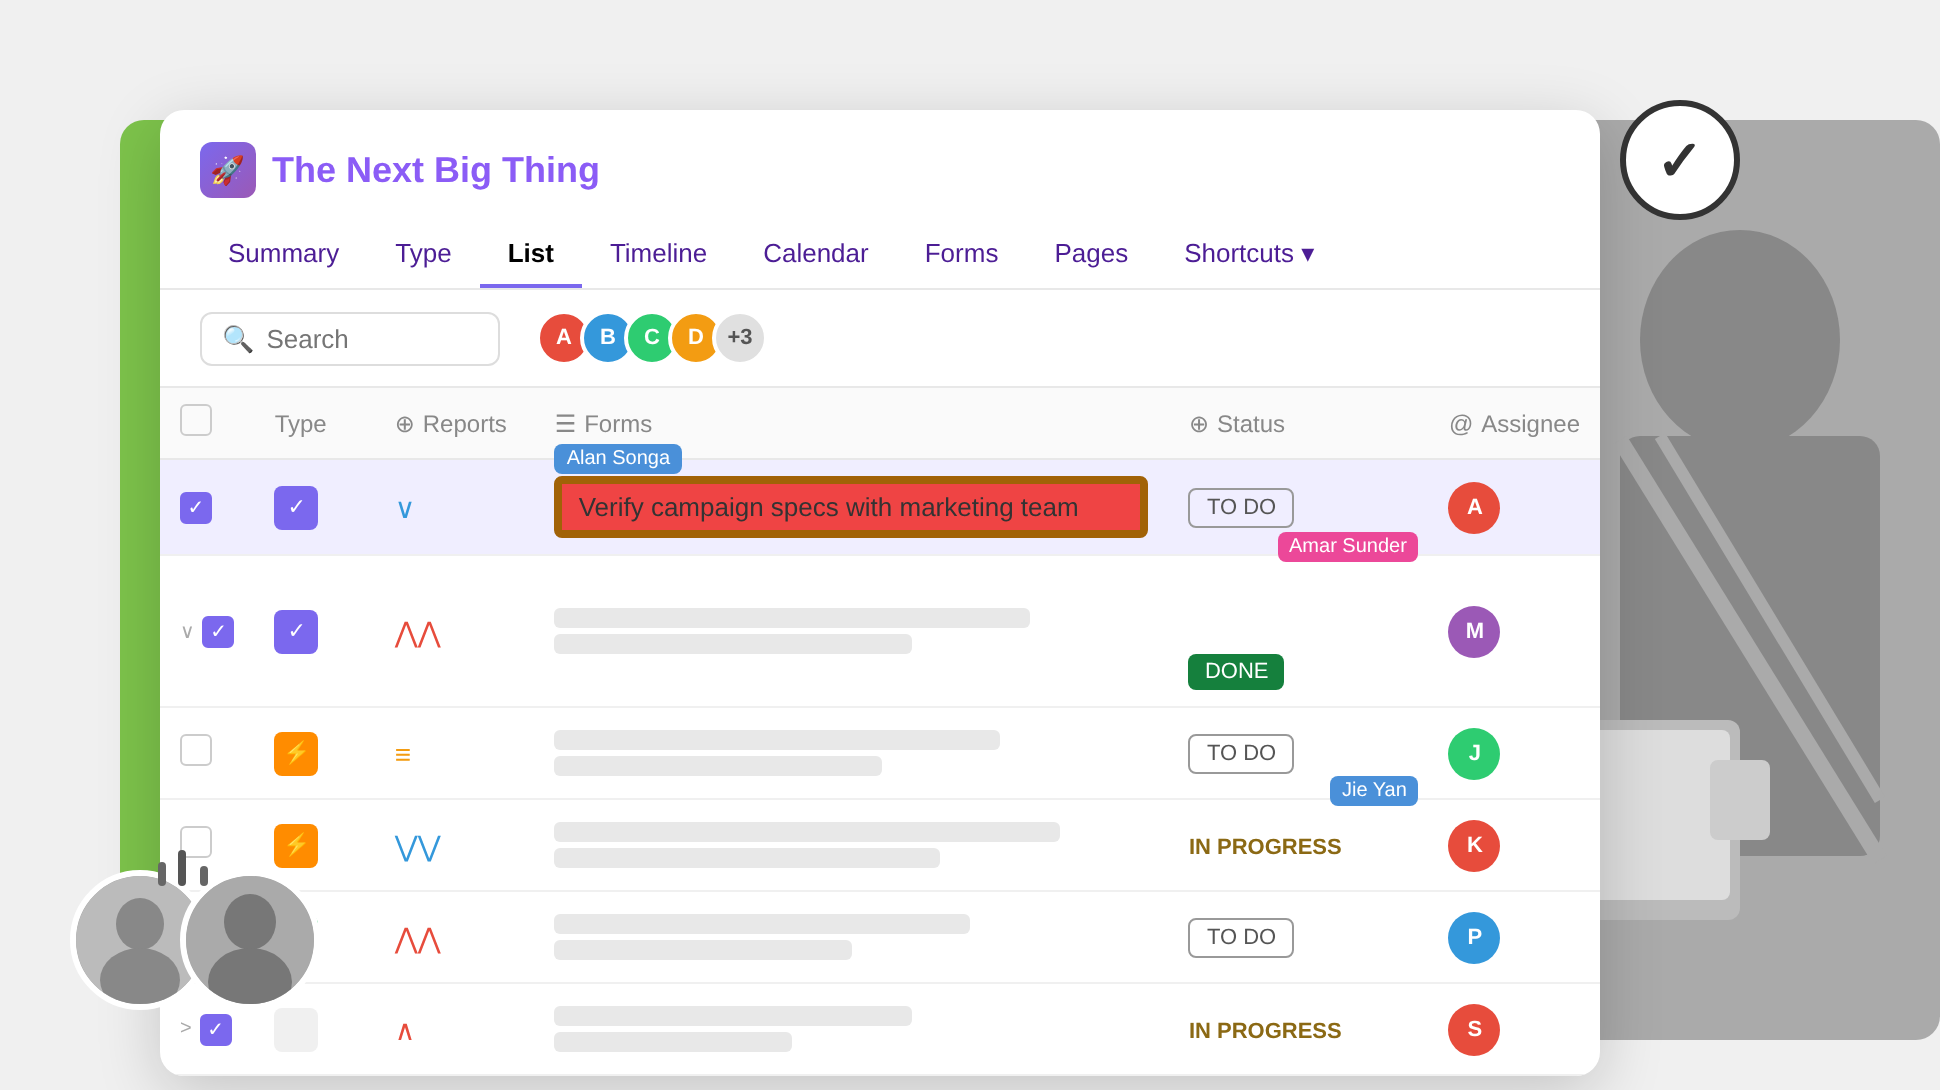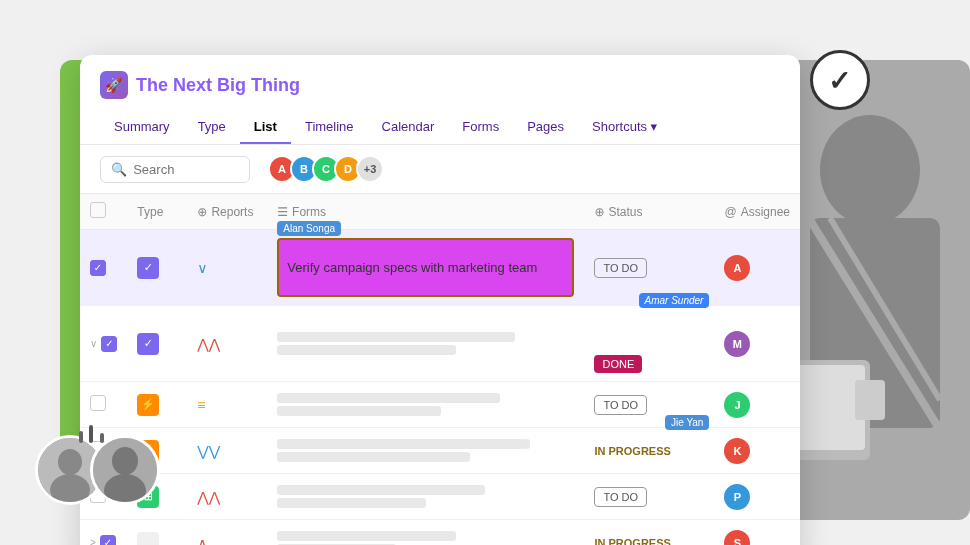--- a/index.html
+++ b/index.html
@@ -204,24 +204,24 @@
     }
     .type-blue { background: #7B68EE; color: white; }
     .type-orange { background: #FF8C00; color: white; }
     .type-green { background: #2ECC71; color: white; }
 
     .priority-icon { font-size: 14px; }
     .priority-red { color: #e74c3c; }
     .priority-orange { color: #f39c12; }
     .priority-blue { color: #3498db; }
     .task-name-highlighted {
-      border: 2px solid #a16207;
+      border: 4px solid #a16207;
       border-radius: 4px;
-      padding: 20px 8px;
-      background: #d946ef;
+      padding: 4px 8px;
+      background: #ef4444;
       font-size: 13px;
       color: #333;
       display: inline-block;
       width: 100%;
     }
     .name-placeholder {
       height: 10px;
       background: #e8e8e8;
       border-radius: 3px;
       margin: 3px 0;
@@ -233,43 +233,42 @@
       border-radius: 4px;
       font-size: 11px;
       font-weight: 400;
       white-space: nowrap;
     }
     .status-todo {
       border: 1.5px solid #999;
       color: #555;
     }
     .status-done {
-      background: #be185d;
+      background: #15803d;
       color: white;
       margin-top: 41px;
     }
     .status-inprogress {
       color: #8B6914;
       font-weight: 700;
       font-size: 11px;
     }
 
     .tooltip-badge {
       display: inline-block;
       background: #4A90D9;
       color: white;
       font-size: 10px;
       padding: 2px 6px;
       border-radius: 4px;
       margin-bottom: 2px;
       white-space: nowrap;
     }
     .tooltip-green {
-      background: #3b82f6;
-      font-style: italic;
+      background: #ec4899;
     }
 
     .assignee-avatar {
       width: 26px; height: 26px;
       border-radius: 50%;
       display: flex; align-items: center; justify-content: center;
       font-size: 11px; font-weight: 600; color: white;
     }
 
     

